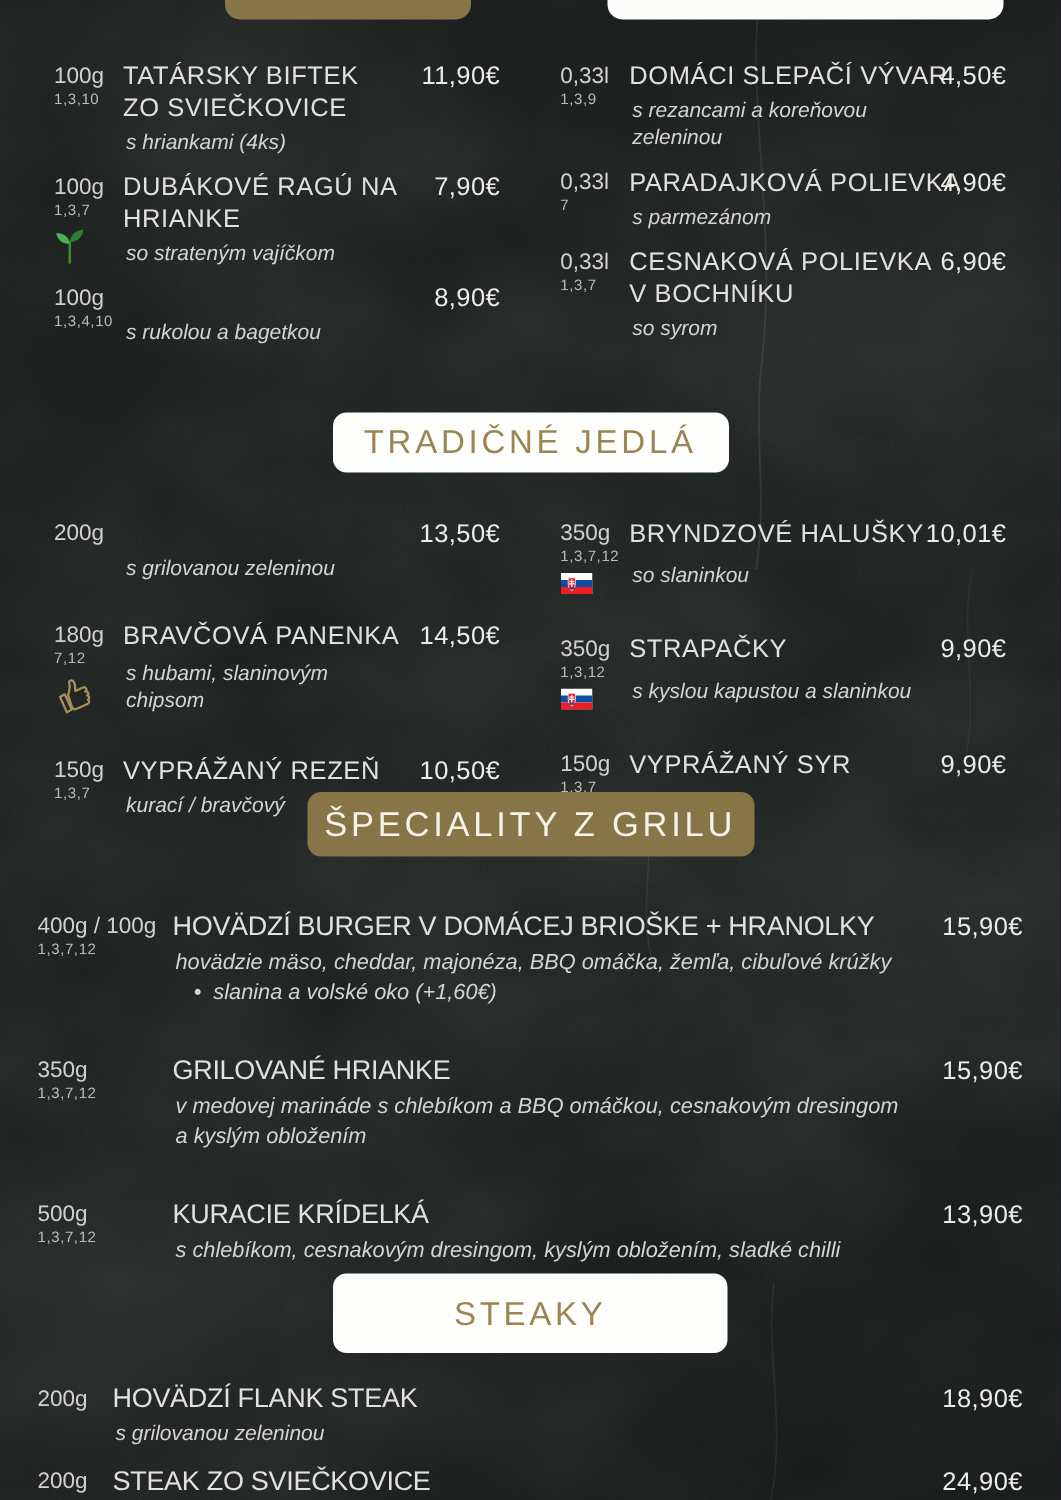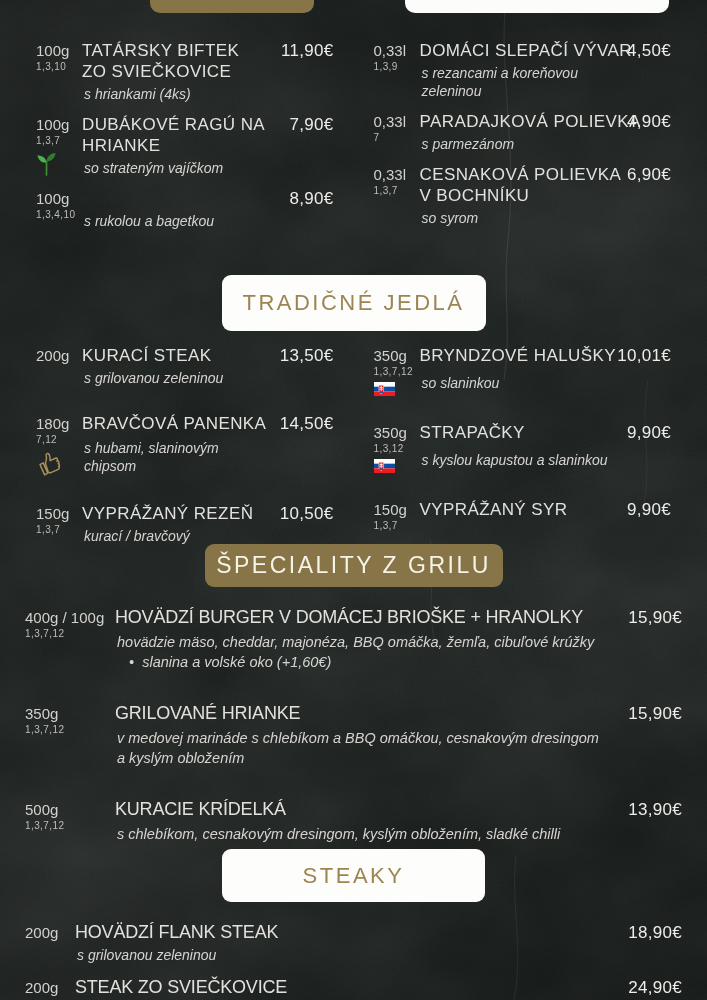--- a/index.html
+++ b/index.html
@@ -25,21 +25,21 @@
   #partial-right{left:405px;top:-17px;width:264px;height:30px;background:#fcfcfb;}
 
   
   .badge-row{display:flex;justify-content:center;}
   .badge{
     border-radius:9px;display:flex;align-items:center;justify-content:center;
     letter-spacing:2.5px;font-size:22px;font-weight:400;
   }
   .badge.white{background:#fdfdfc;color:#9c8551;}
   .badge.gold{background:#877547;color:#f6f3e9;}
-  #badge-traditional .badge{min-width:264px;height:56px;text-align:center;}
+  #badge-traditional .badge{min-width:264px;height:40px;text-align:center;}
   #badge-grill .badge{min-width:298px;height:43px;font-size:23px;}
   #badge-steaky .badge{min-width:263px;height:53px;}
 
   
   .sec-cols{display:grid;grid-template-columns:1fr 1fr;column-gap:40px;padding:0 36px;}
   .item{display:grid;grid-template-columns:46px minmax(0,1fr) auto;align-items:start;}
   .gutter{grid-column:1;grid-row:1 / span 2;padding-top:1px;}
   .portion{font-size:15px;color:#d3d1cd;line-height:19px;}
   .allergens{font-size:10px;color:#bfbdb9;margin-top:1px;letter-spacing:0.4px;line-height:12px;}
   .icon{display:block;margin-top:4px;line-height:0;}
@@ -59,21 +59,21 @@
   .sec-grill{padding-top:7px;}
   .sec-grill .item{grid-template-columns:90px minmax(0,1fr) auto;margin-bottom:31px;}
   .sec-grill .title,.sec-steaks .title{font-weight:400;font-size:18px;letter-spacing:-0.2px;}
   .sec-grill .desc{font-size:14.5px;line-height:20px;margin-top:4px;}
   .sec-steaks .item{grid-template-columns:50px minmax(0,1fr) auto;margin-bottom:13px;}
 
   
   #sec-starters{top:40px;}
   #badge-traditional{top:275px;}
   #sec-traditional{top:345px;}
-  #badge-grill{top:544px;}
+  #badge-grill{top:528px;}
   #sec-grill{top:600px;}
   #badge-steaky{top:849px;}
   #sec-steaks{top:922px;}
 </style>
 </head>
 <body>
 
 <div class="page">
 
   <svg class="bg-tex" width="707" height="1000" xmlns="http://www.w3.org/2000/svg">
@@ -173,21 +173,20 @@
       <span>TRADIČNÉ JEDLÁ</span>
     </div>
   </div>
 
   <section id="sec-traditional" class="layer sec-cols sec-traditional">
     <div id="traditional-left" class="col">
         <div class="item">
           <div class="gutter">
             <div class="portion">200g</div>
           </div>
-          <div class="title">KURACÍ STEAK</div>
           <div class="price">13,50€</div>
           <div class="desc">s grilovanou zeleninou</div>
         </div>
         <div class="item">
           <div class="gutter">
             <div class="portion">180g</div>
             <div class="allergens">7,12</div>
             <span class="icon"><svg width="26" height="27" viewBox="0 0 26 27" style="transform:rotate(-14deg)">
                 <g fill="none" stroke="#a8905a" stroke-width="1.5" stroke-linecap="round" stroke-linejoin="round">
                   <path d="M4 12.5 L7.5 11.5 L9.5 22.5 L6 23.5 Z"></path>

